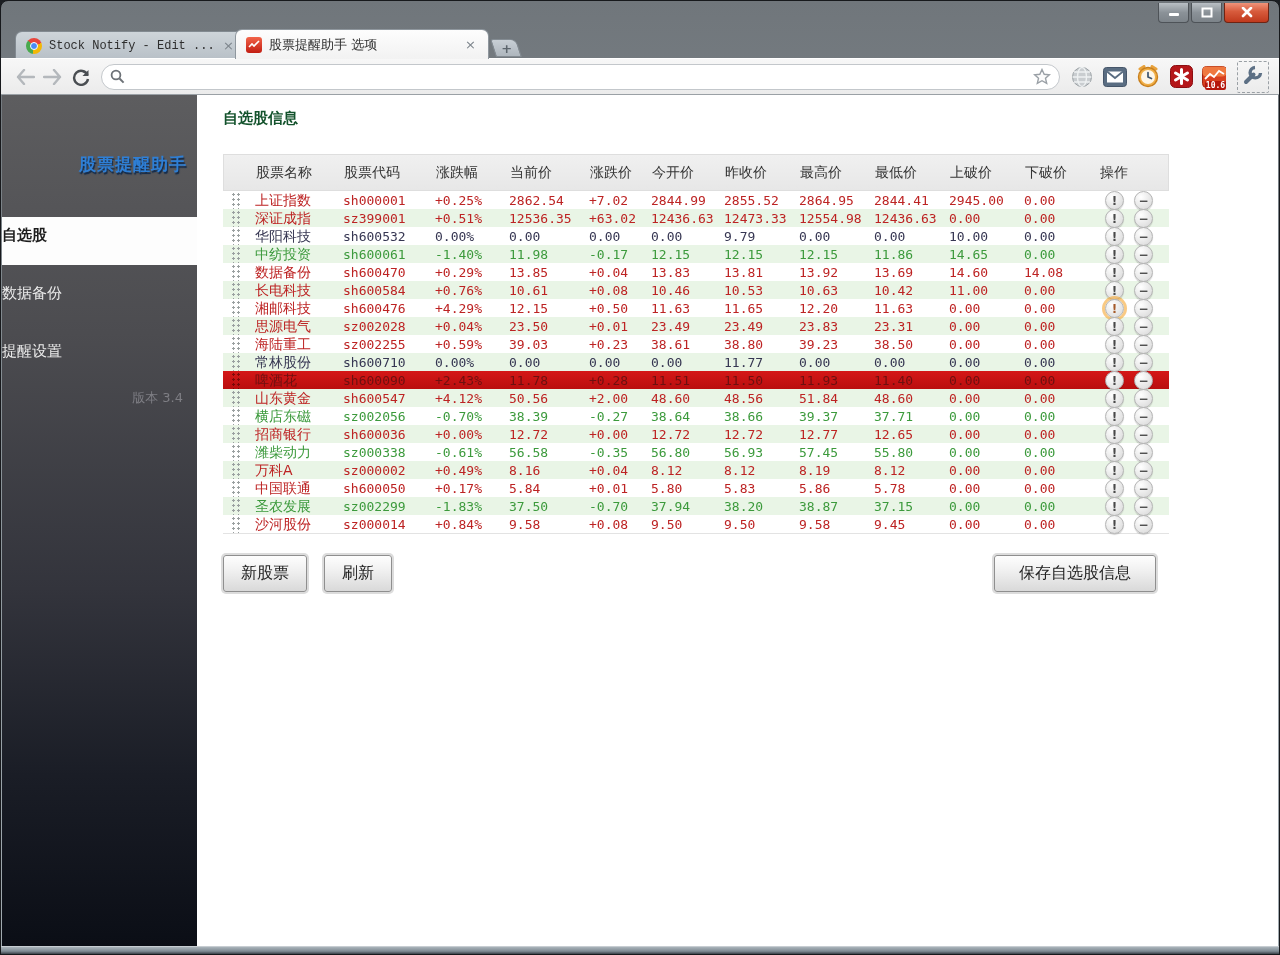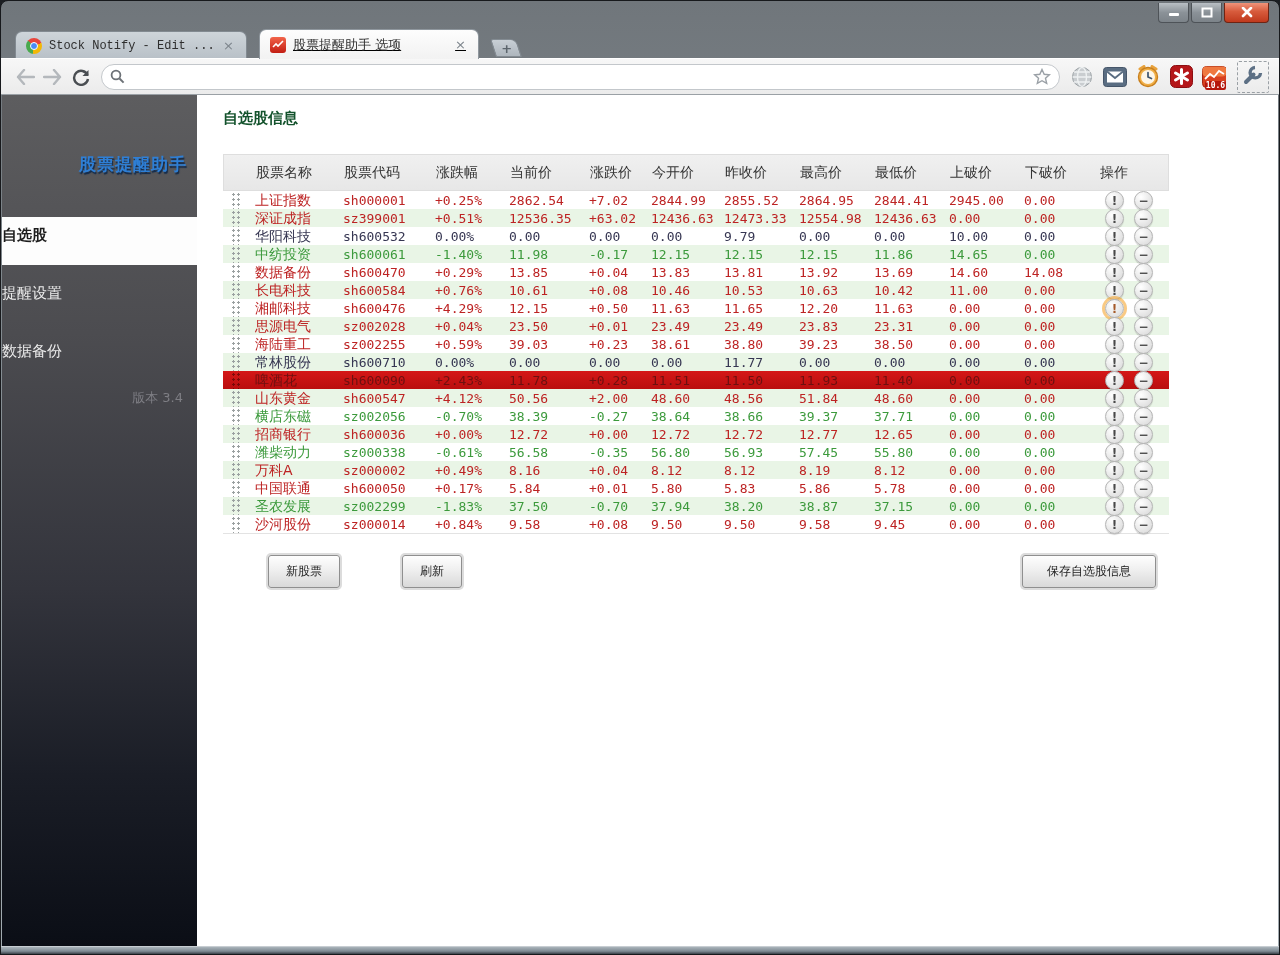--- a/index.html
+++ b/index.html
@@ -19,22 +19,22 @@
     border-radius:0 0 4px 4px; margin-left:2px; }
   .win-btn.close { width:45px; background:linear-gradient(180deg,#f0937a,#d75b3c 45%,#c03a1d); border-color:#6e2413; }
   .win-btn svg { display:block; }
 
   
   .tabstrip { position:absolute; top:27px; left:0; right:0; height:31px; }
   .tab { position:absolute; bottom:0; height:28px; display:flex; align-items:center;
     padding:0 10px; border-radius:7px 7px 0 0; border:1px solid #828a91; border-bottom:none; }
   .tab.inactive { left:14px; width:232px;
     background:linear-gradient(180deg,#ced5da,#b8c0c7); }
-  .tab.active { left:258px; width:220px; height:30px; z-index:5;
-    background:linear-gradient(180deg,#fdfdfd,#f2f2f2); border-color:#8f979e;text-decoration:underline; }
+  .tab.active { left:234px; width:254px; height:30px; z-index:5;
+    background:linear-gradient(180deg,#fdfdfd,#f2f2f2); border-color:#8f979e; }
   .tab-title { font-size:13px; color:#2e2e2e; white-space:nowrap; overflow:hidden;
     flex:1; margin:0 8px 0 7px; }
   .tab.inactive .tab-title { font-family:"Liberation Mono","DejaVu Sans Mono",monospace; font-size:12px; }
   .tab-close { color:#7d858c; font-size:13px; line-height:1; padding:2px; font-family:"DejaVu Sans",sans-serif; }
   .chrome-ball { width:16px; height:16px; border-radius:50%; position:relative; flex:none;
     background:conic-gradient(from -50deg,#e8453c 0 33%,#f3b705 0 66%,#4aa94e 0 100%); }
   .chrome-ball::after { content:""; position:absolute; inset:4px; border-radius:50%;
     background:#4a8cf7; border:1.5px solid #fff; }
   .stock-icon { width:16px; height:16px; border-radius:3px; flex:none;
     background:linear-gradient(180deg,#f2644a,#c21d12); display:flex; align-items:center; justify-content:center; }
@@ -104,23 +104,23 @@
 
   .ops { display:flex; gap:10px; align-items:center; padding-left:8px; }
   .op-btn { width:19px; height:19px; border-radius:50%; border:1px solid #b5b5b5;
     background:radial-gradient(circle at 35% 30%,#ffffff,#e2e2e2 70%,#cfcfcf);
     display:flex; align-items:center; justify-content:center;
     font-size:12px; font-weight:bold; color:#4a4a4a; line-height:1;
     box-shadow:0 1px 1px rgba(0,0,0,.18); }
   .op-btn.ring { box-shadow:0 0 0 3px rgba(245,166,50,.6); color:#a55a2a; }
 
   .btn-row { width:946px; margin-top:21px; display:flex; gap:17px; align-items:center; }
-  .btn { border:1px solid #8f8f8f; border-radius:3px; padding:7px 17px; font-size:12px; color:#222;
+  .btn { border:1px solid #8f8f8f; border-radius:3px; padding:7px 17px; font-size:16px; color:#222;
     background:linear-gradient(180deg,#fefefe,#efefef 45%,#d9d9d9);
-    box-shadow:0 0 0 2px #dcdcdc;margin-left:45px; }
+    box-shadow:0 0 0 2px #dcdcdc; }
   .btn.save { margin-left:auto; margin-right:13px; padding:7px 24px; }
 </style>
 </head>
 <body>
 
 <div class="window">
 
   <div class="titlebar">
     <div class="win-controls">
       <div class="win-btn">
@@ -232,22 +232,22 @@
         </svg>
       </div>
     </div>
   </div>
 
   <div class="content">
     <div class="sidebar">
       <div class="sb-title">股票提醒助手</div>
       <div class="sb-items" id="sb-items">
           <div class="sb-item active">自选股</div>
+          <div class="sb-item">数据备份</div>
           <div class="sb-item">提醒设置</div>
-          <div class="sb-item">数据备份</div>
         </div>
       <div class="sb-version">版本 3.4</div>
     </div>
 
     <div class="main">
       <div class="page-title">自选股信息</div>
 
       <div class="stock-table">
         <div class="thead" id="thead">
             <div></div>

